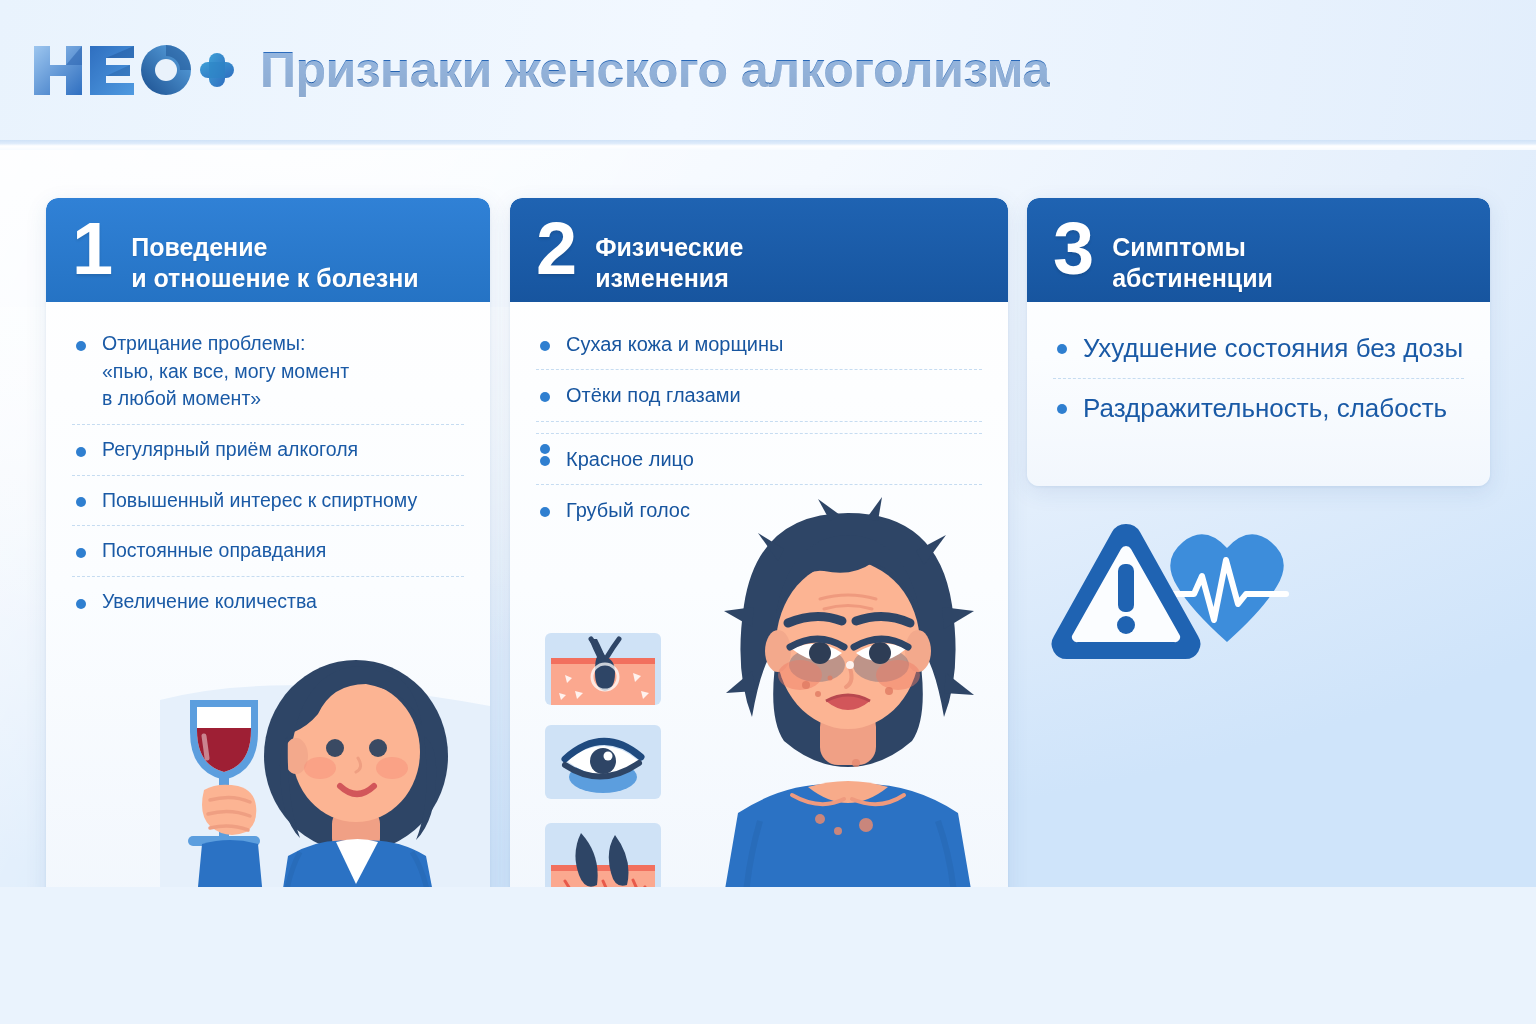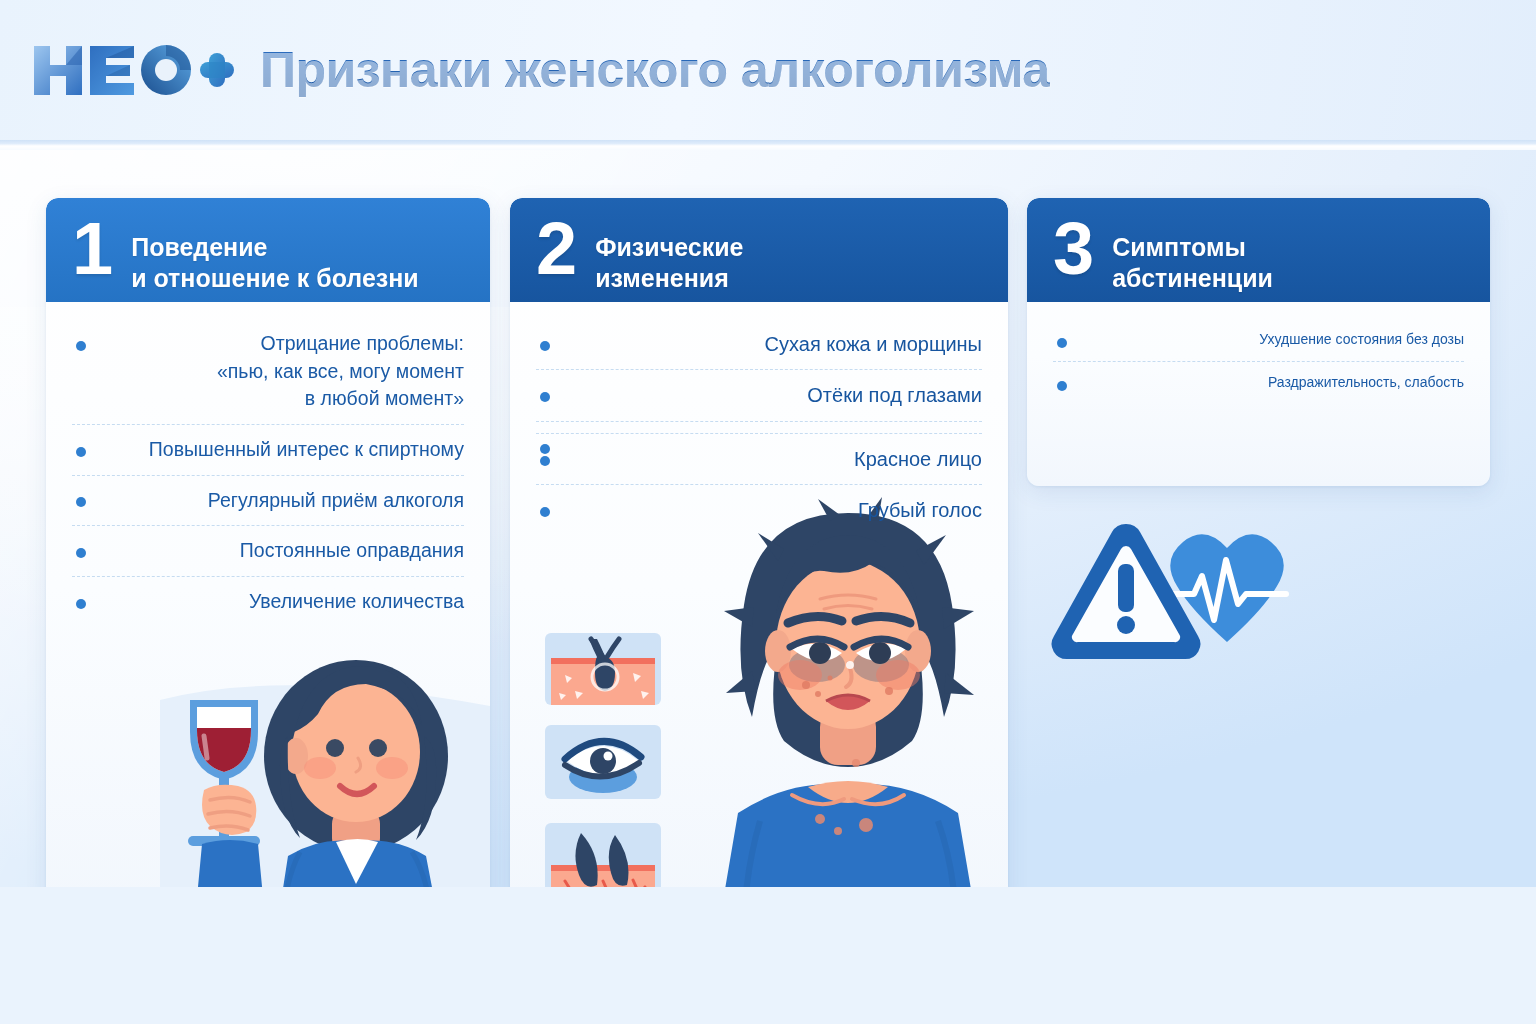--- a/index.html
+++ b/index.html
@@ -77,38 +77,38 @@
     text-shadow:0 1px 2px rgba(0,0,0,.13);
     margin-top:28px;
   }
   .card-title .l2{display:block;}
 
   .card-body{padding:28px 26px 0 26px;box-sizing:border-box;position:relative;z-index:3;}
 
   ul.bullets{list-style:none;margin:0;padding:0;}
   ul.bullets li{
     position:relative;padding:0 0 0 30px;margin:0;
-    color:#1a5aa6;font-size:19.5px;line-height:1.42;text-align:right;
+    color:#1a5aa6;font-size:19.5px;line-height:1.42;
   }
   ul.bullets li .dot{
     position:absolute;left:4px;top:.55em;width:10px;height:10px;border-radius:50%;
     background:#2f7fd0;
   }
   ul.bullets li .sep{
     display:block;height:0;margin:11px 0 11px -30px;
     border-top:1.6px dashed #c6dcf1;
   }
   ul.bullets li:last-child .sep{display:none;}
   ul.bullets li .txt{display:block;}
   ul.bullets li .txt .ln{display:block;}
 
   
   #card-2 ul.bullets li{font-weight:400;font-size:20px;color:#17559f;}
   #card-2 ul.bullets li .dot{background:#2f7fd0;}
-  #card-3 ul.bullets li{font-size:14px;}
+  #card-3 ul.bullets li{font-size:26px;}
 
   
   .illus{position:absolute;pointer-events:none;z-index:2;}
   #illus-woman-wine{left:160px;top:640px;width:330px;height:268px;}
   #illus-tired-woman{left:680px;top:495px;width:336px;height:412px;}
   #illus-chips{left:545px;top:625px;width:120px;height:285px;}
   #illus-warning-heart{left:1052px;top:512px;width:270px;height:160px;}
 
   svg{overflow:visible;}
 </style>
@@ -176,28 +176,28 @@
           <span class="txt">
             <span class="ln">Отрицание проблемы:</span>
             <span class="ln">«пью, как все, могу момент</span>
             <span class="ln">в любой момент»</span>
           </span>
             <span class="sep"></span>
           </li>
         <li>
             <span class="dot"></span>
           <span class="txt">
+              <span class="ln">Регулярный приём алкоголя</span>
+            </span>
+          <span class="sep"></span>
+          </li>
+        <li>
+            <span class="dot"></span>
+          <span class="txt">
               <span class="ln">Повышенный интерес к спиртному</span>
-            </span>
-          <span class="sep"></span>
-          </li>
-        <li>
-            <span class="dot"></span>
-          <span class="txt">
-              <span class="ln">Регулярный приём алкоголя</span>
             </span>
           <span class="sep"></span>
           </li>
         <li>
             <span class="dot"></span>
           <span class="txt">
               <span class="ln">Постоянные оправдания</span>
             </span>
           <span class="sep"></span>
           </li>

